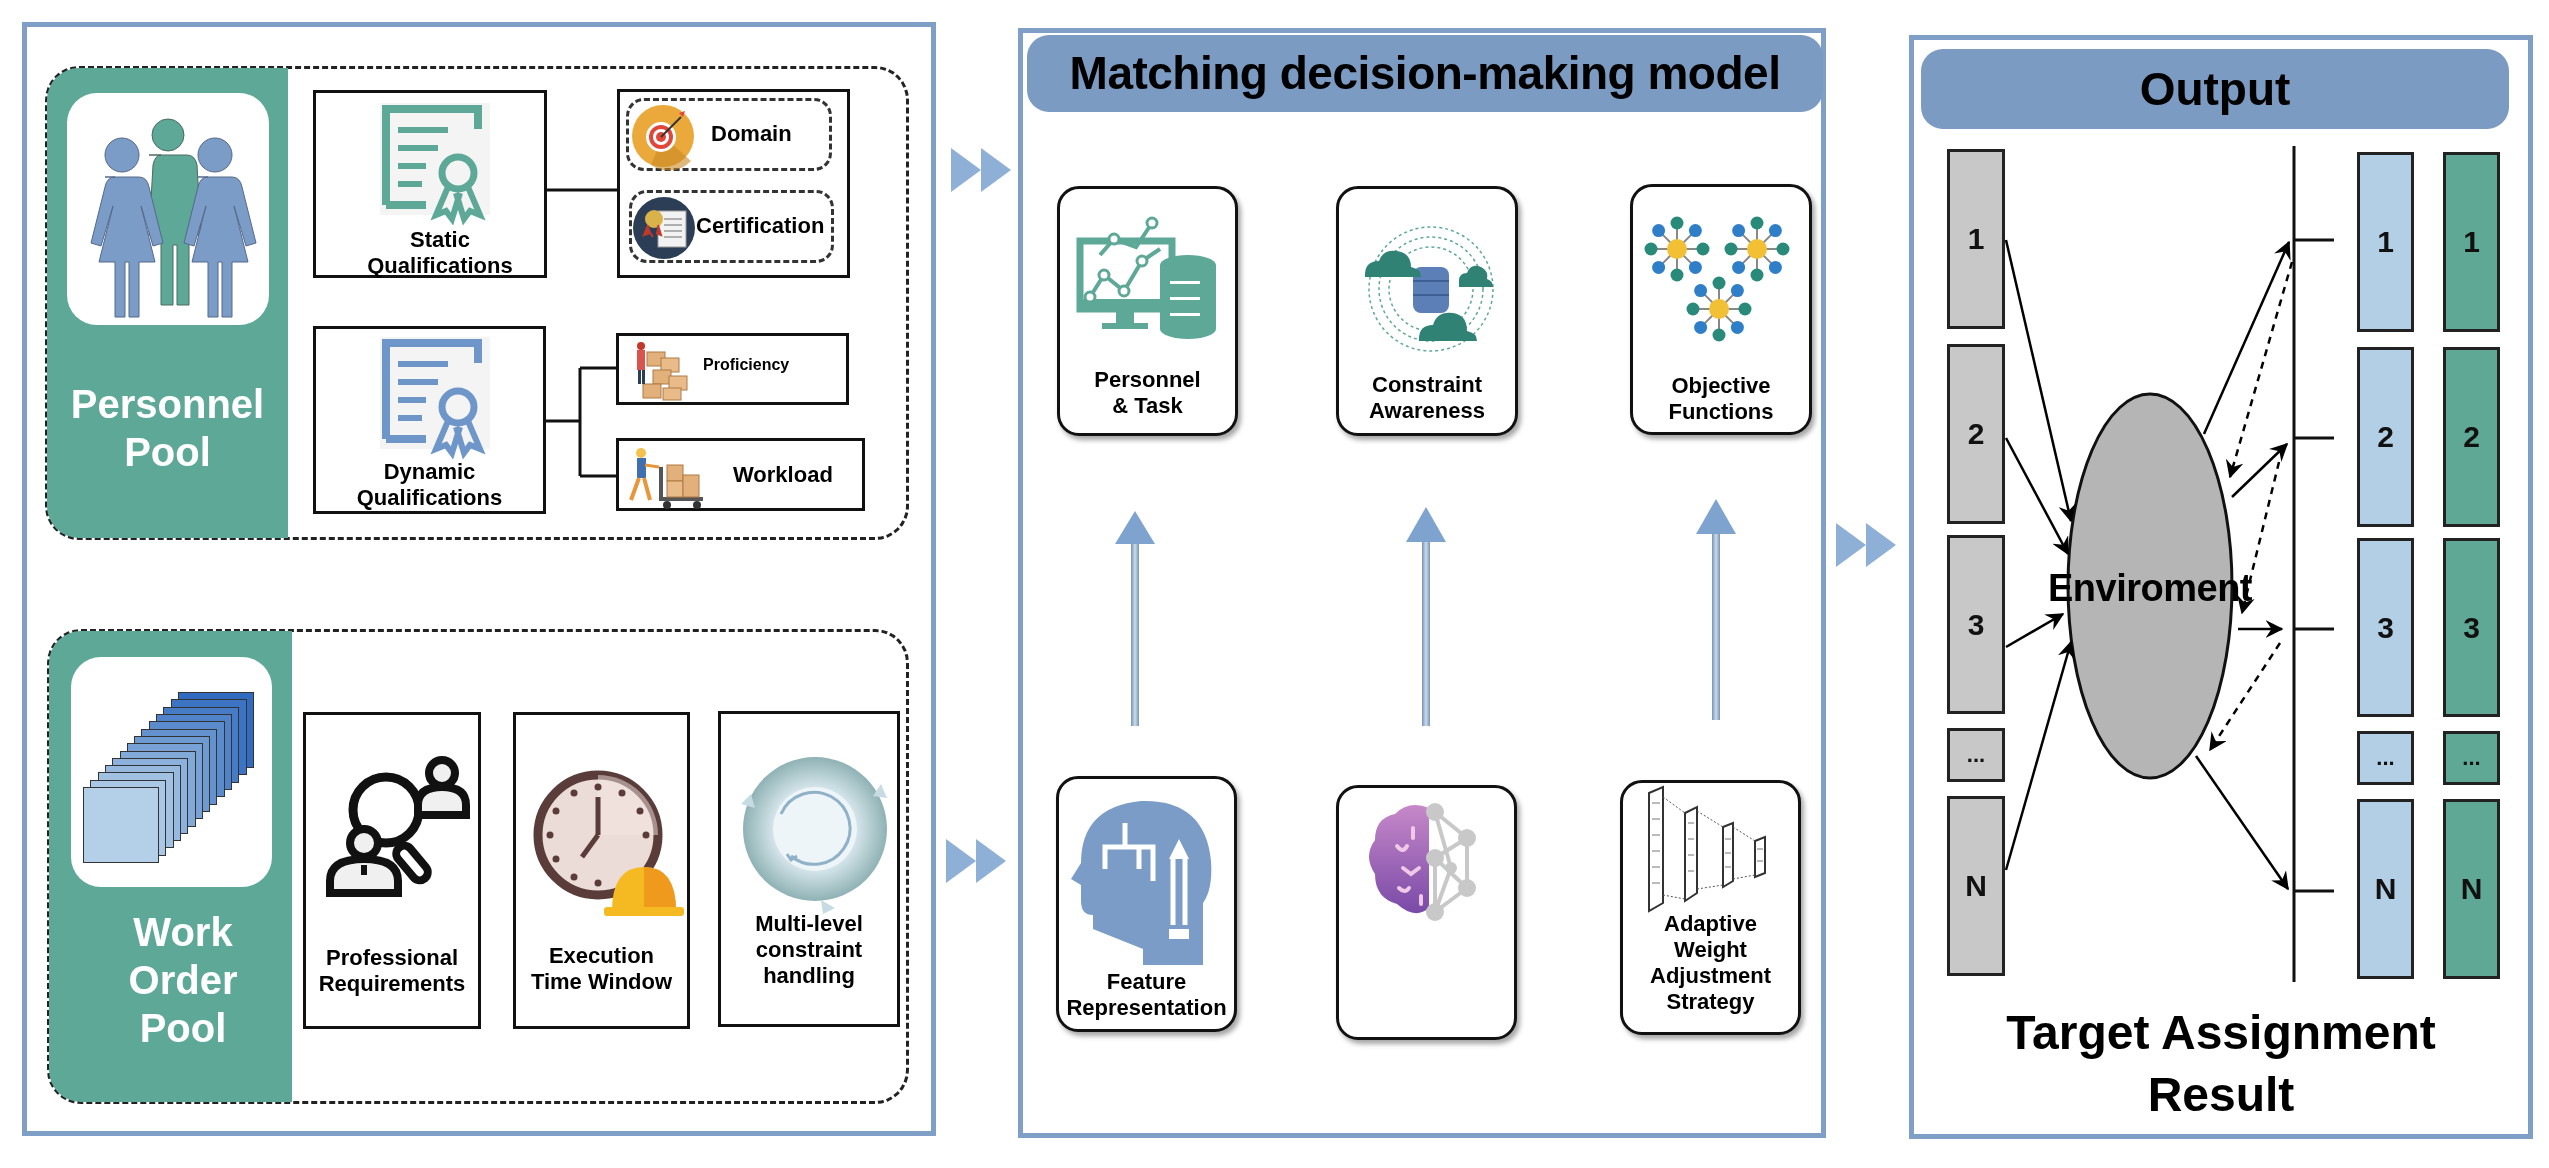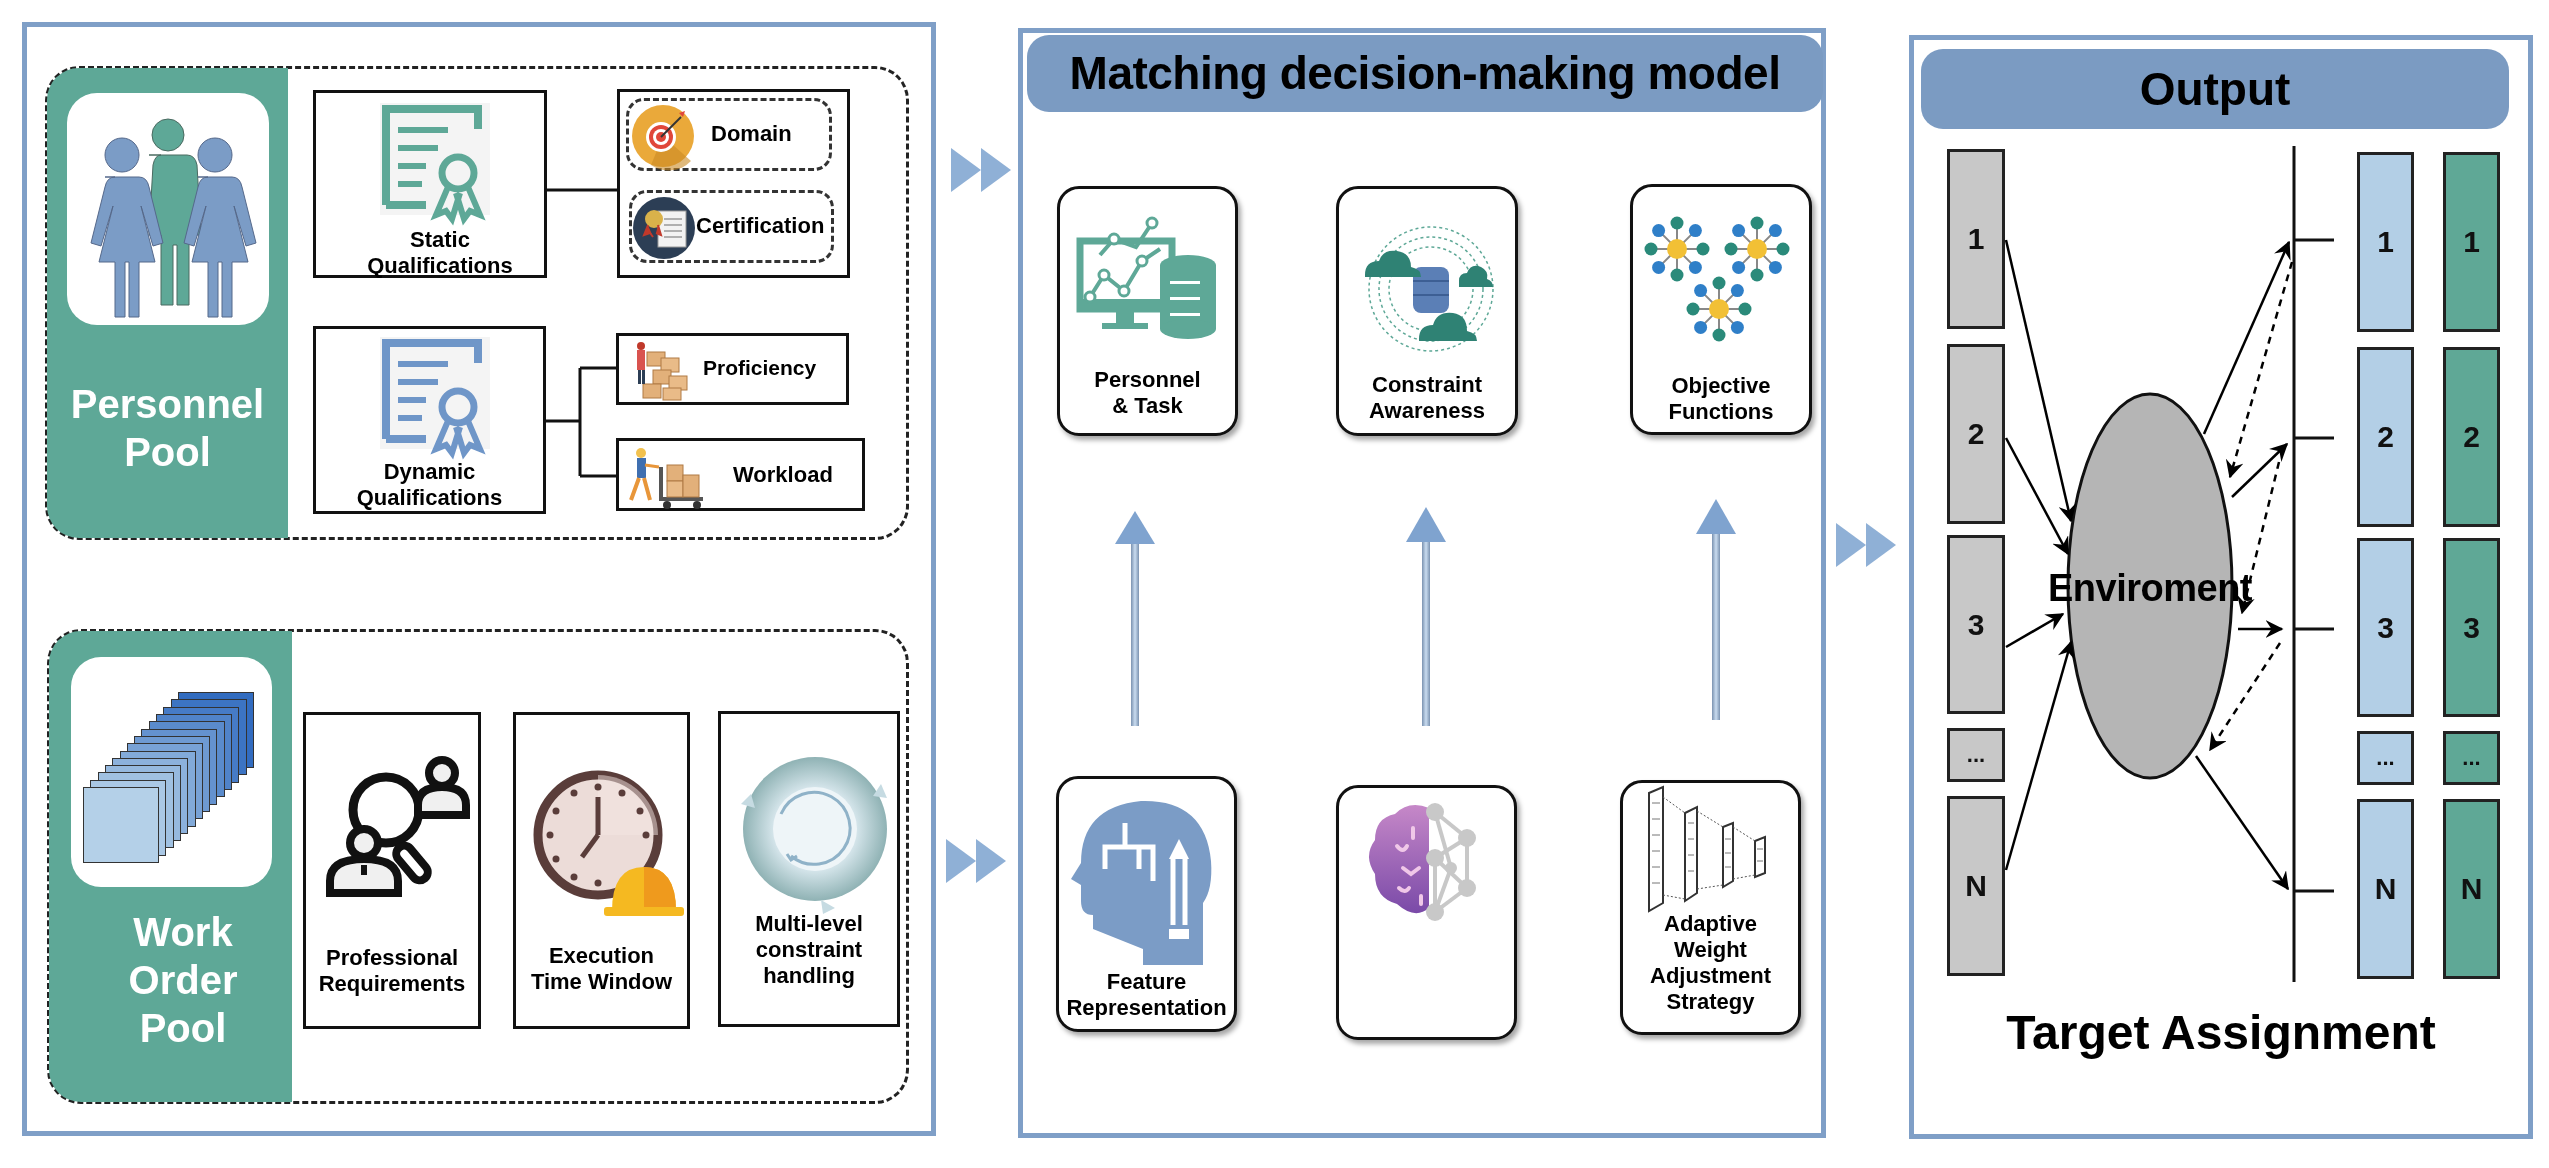--- a/index.html
+++ b/index.html
@@ -121,21 +121,21 @@
     <rect x="36" y="20" width="18" height="14" fill="#e9bb88" stroke="#b07b45"></rect>
     <rect x="28" y="32" width="18" height="14" fill="#e2b07a" stroke="#b07b45"></rect>
     <rect x="44" y="38" width="18" height="14" fill="#e9bb88" stroke="#b07b45"></rect>
     <rect x="18" y="46" width="18" height="14" fill="#e2b07a" stroke="#b07b45"></rect>
     <rect x="38" y="50" width="18" height="12" fill="#e9bb88" stroke="#b07b45"></rect>
     <circle cx="16" cy="8" r="4" fill="#c0392b"></circle>
     <rect x="12" y="12" width="8" height="20" fill="#d9534f"></rect>
     <rect x="13" y="32" width="3" height="14" fill="#2c3e55"></rect>
     <rect x="17" y="32" width="3" height="14" fill="#2c3e55"></rect>
   </svg>
-  <div class="abs" style="left:84px;top:20px;font-weight:bold;font-size:21px;">Proficiency</div>
+  <div class="abs" style="left:84px;top:20px;font-weight:bold;font-size:16px;">Proficiency</div>
 </div>
 <div class="abs sqbox" style="left:616px;top:438px;width:249px;height:73px;">
   <svg width="90" height="66" style="left:8px;top:4px;" viewBox="0 0 90 66">
     <circle cx="14" cy="8" r="5" fill="#f2c14e"></circle>
     <rect x="10" y="13" width="9" height="20" fill="#3f6fb0"></rect>
     <path d="M12 33 l-8 22 M17 33 l6 22" stroke="#e8963a" stroke-width="4"></path>
     <line x1="18" y1="20" x2="32" y2="22" stroke="#e8963a" stroke-width="3"></line>
     <rect x="32" y="22" width="4" height="34" fill="#555"></rect>
     <rect x="32" y="52" width="44" height="4" fill="#555"></rect>
     <circle cx="40" cy="60" r="4" fill="#333"></circle>
@@ -574,13 +574,14 @@
   <line x1="2196" y1="756" x2="2288" y2="889" stroke="#000" stroke-width="2.5" marker-end="url(#ah)"></line>
 
   <line x1="2292" y1="262" x2="2230" y2="477" stroke="#000" stroke-width="2.5" stroke-dasharray="7 6" marker-end="url(#ah)"></line>
   <line x1="2279" y1="462" x2="2242" y2="613" stroke="#000" stroke-width="2.5" stroke-dasharray="7 6" marker-end="url(#ah)"></line>
   <line x1="2280" y1="643" x2="2210" y2="750" stroke="#000" stroke-width="2.5" stroke-dasharray="7 6" marker-end="url(#ah)"></line>
 </svg>
 <div class="abs" style="left:2040px;top:568px;width:220px;text-align:center;font-weight:bold;font-size:38px;line-height:40px;letter-spacing:-0.5px;">Enviroment</div>
 
 <div class="abs" style="left:1909px;top:1002px;width:624px;text-align:center;font-weight:bold;font-size:48px;line-height:62px;">
   <div>Target Assignment</div>
+  <div>Result</div>
 </div>
 
 </body></html>

